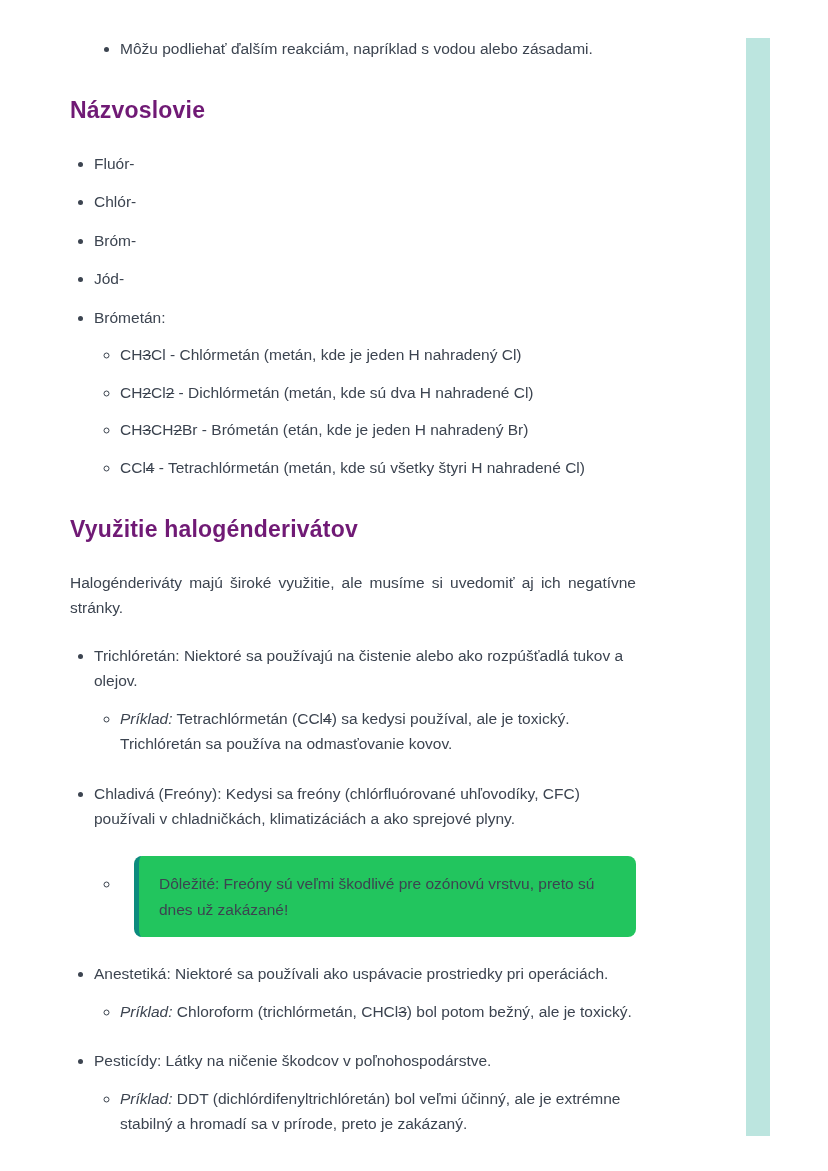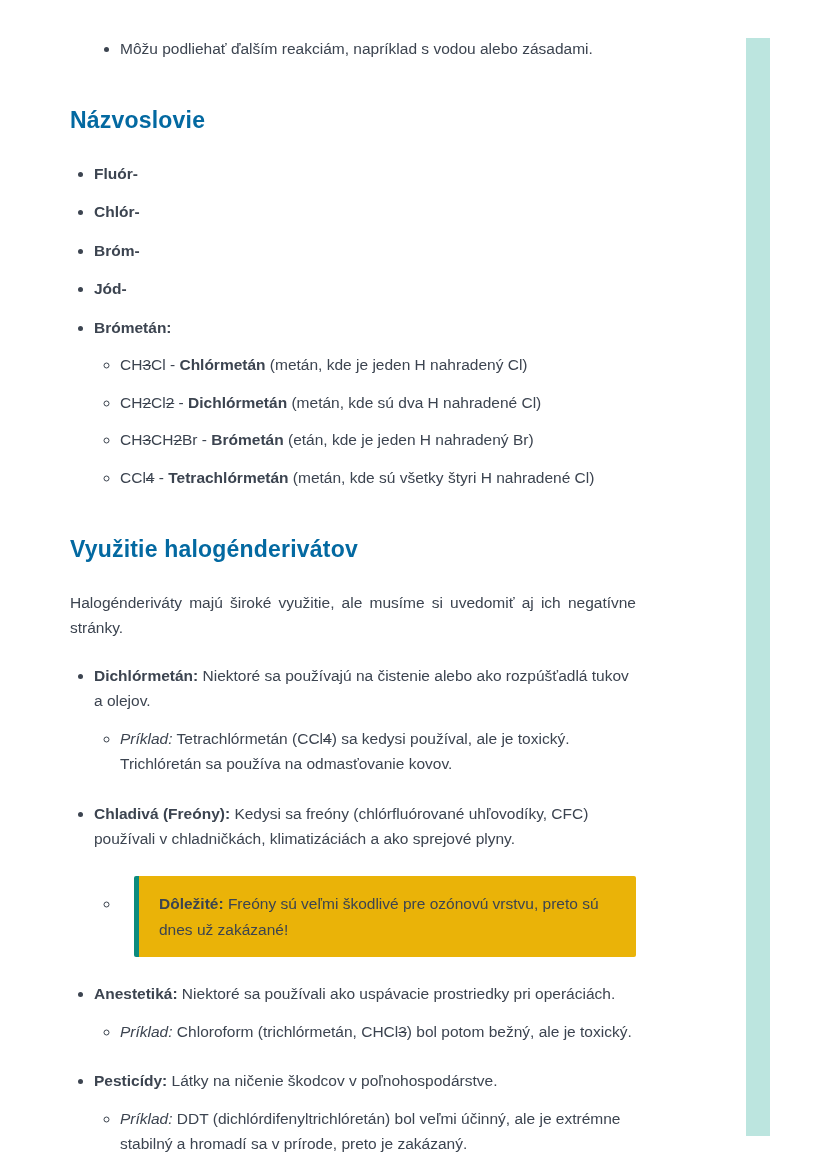--- a/index.html
+++ b/index.html
@@ -26,44 +26,44 @@
     z-index:1;
   }
   .content {
     position:relative;
     width:566px;
     font-size:15.5px;
     line-height:1.65;
     z-index:2;
   }
   h2 {
-    color:#0369a1;
+    color:#701a75;
     font-size:23px;
     font-weight:bold;
-    margin:40px 0 21px;
+    margin:30px 0 21px;
     letter-spacing:.2px;
   }
   p { text-align:justify; margin-bottom:22px; }
   ul { list-style-position:outside; }
   ul.disc { list-style-type:disc; padding-left:24px; }
   ul.circle { list-style-type:circle; padding-left:26px; margin-top:12px; }
   .indent-1 { margin-left:26px; margin-bottom:20px; }
   ul.gap-md > li { margin-bottom:13px; }
   ul.gap-lg > li { margin-bottom:24px; }
   ul.circle > li { margin-bottom:12px; }
-  b { font-weight:bold; }
+  b { font-weight:normal; }
   i { font-style:italic;margin-top:36px; }
   s { text-decoration:line-through; }
   .callout-li { list-style-type:circle; margin-top:24px; margin-bottom:26px; }
   .callout {
-    background:#eab308;
+    background:#22c55e;
     border-left:5px solid #0c8b7d;
     padding:15px 20px;
     margin-left:14px;
-    border-radius:2px;
+    border-radius:8px;
   }
 </style>
 </head>
 <body>
 
 <div class="page">
 
   <div class="side-strip"></div>
 
   <div class="content">
@@ -93,21 +93,21 @@
       </li>
     </ul>
 
     <h2>Využitie halogénderivátov</h2>
 
     <p>Halogénderiváty majú široké využitie, ale musíme si uvedomiť aj ich negatívne stránky.</p>
 
     <ul class="disc gap-lg">
 
       <li>
-        <b>Dichlórmetán:</b><span> Niektoré sa používajú na čistenie alebo ako rozpúšťadlá tukov a olejov.</span>
+        <b>Trichlóretán:</b><span> Niektoré sa používajú na čistenie alebo ako rozpúšťadlá tukov a olejov.</span>
         <ul class="circle">
           <li><i>Príklad:</i><span> Tetrachlórmetán (</span><span class="formula">CCl<s>4</s></span><span>) sa kedysi používal, ale je toxický. Trichlóretán sa používa na odmasťovanie kovov.</span></li>
         </ul>
       </li>
 
       <li>
         <b>Chladivá (Freóny):</b><span> Kedysi sa freóny (chlórfluórované uhľovodíky, CFC) používali v chladničkách, klimatizáciách a ako sprejové plyny.</span>
         <ul class="circle">
           <li class="callout-li">
             <div class="callout">

